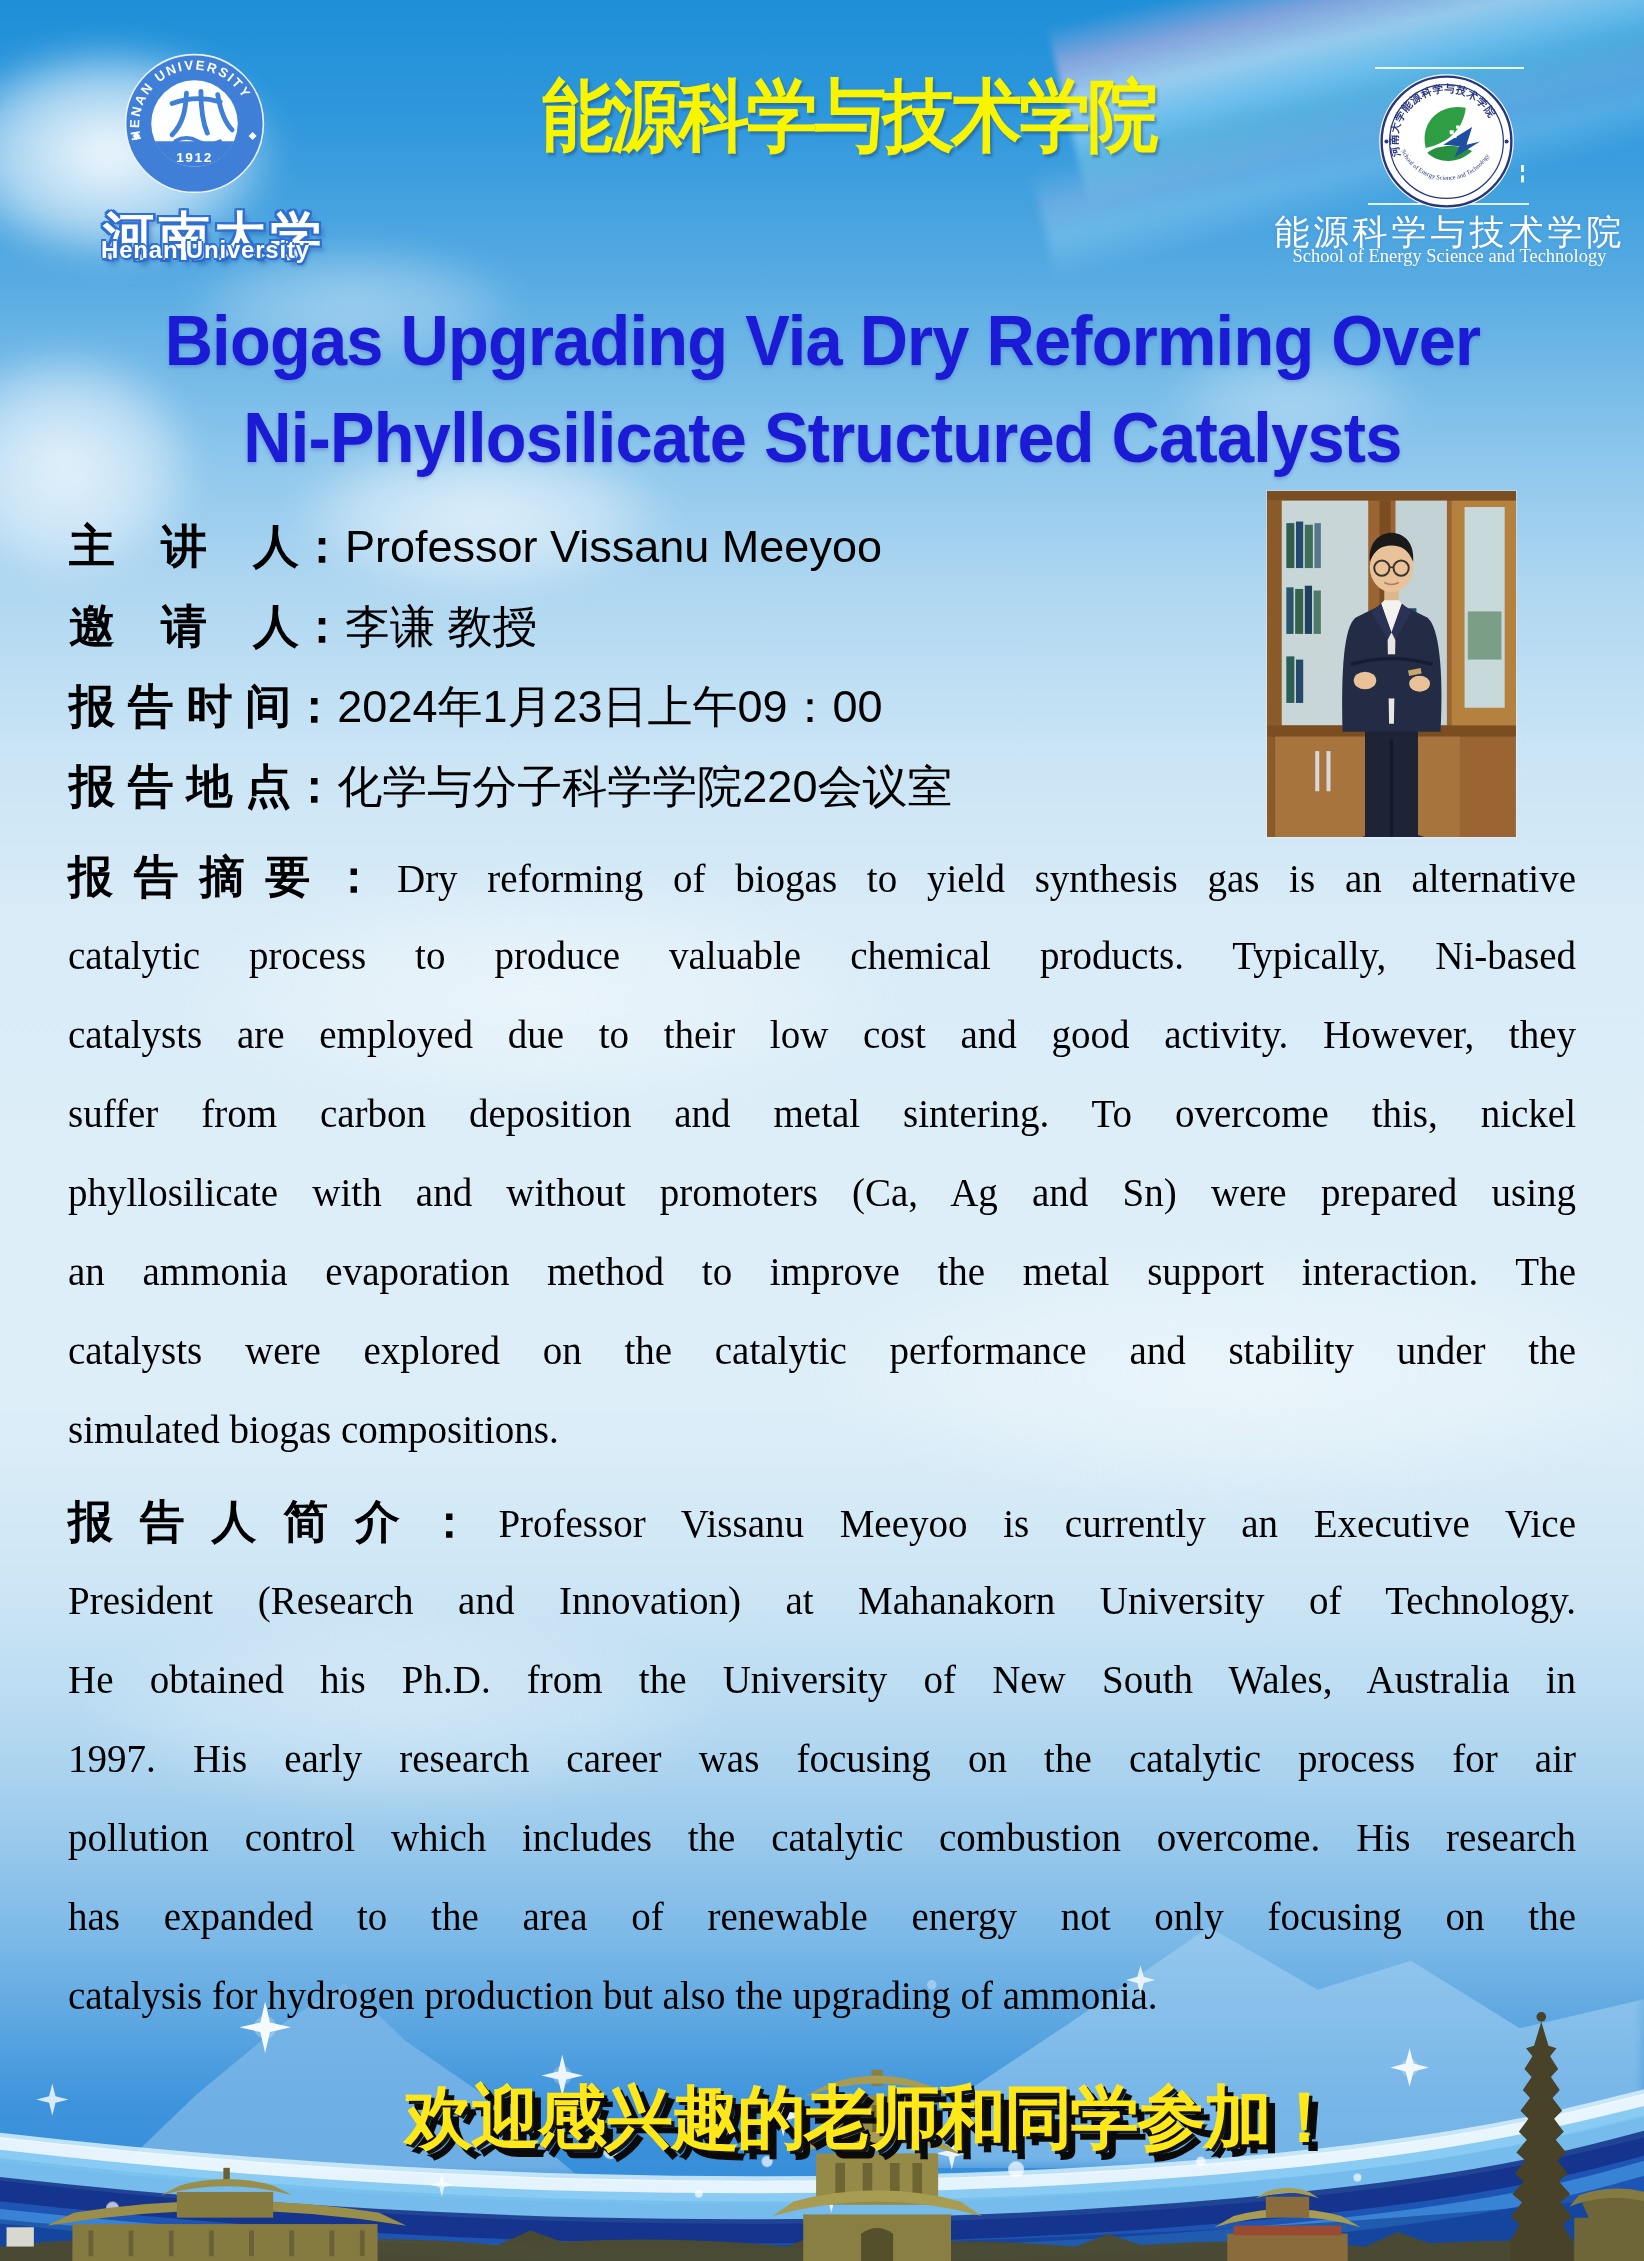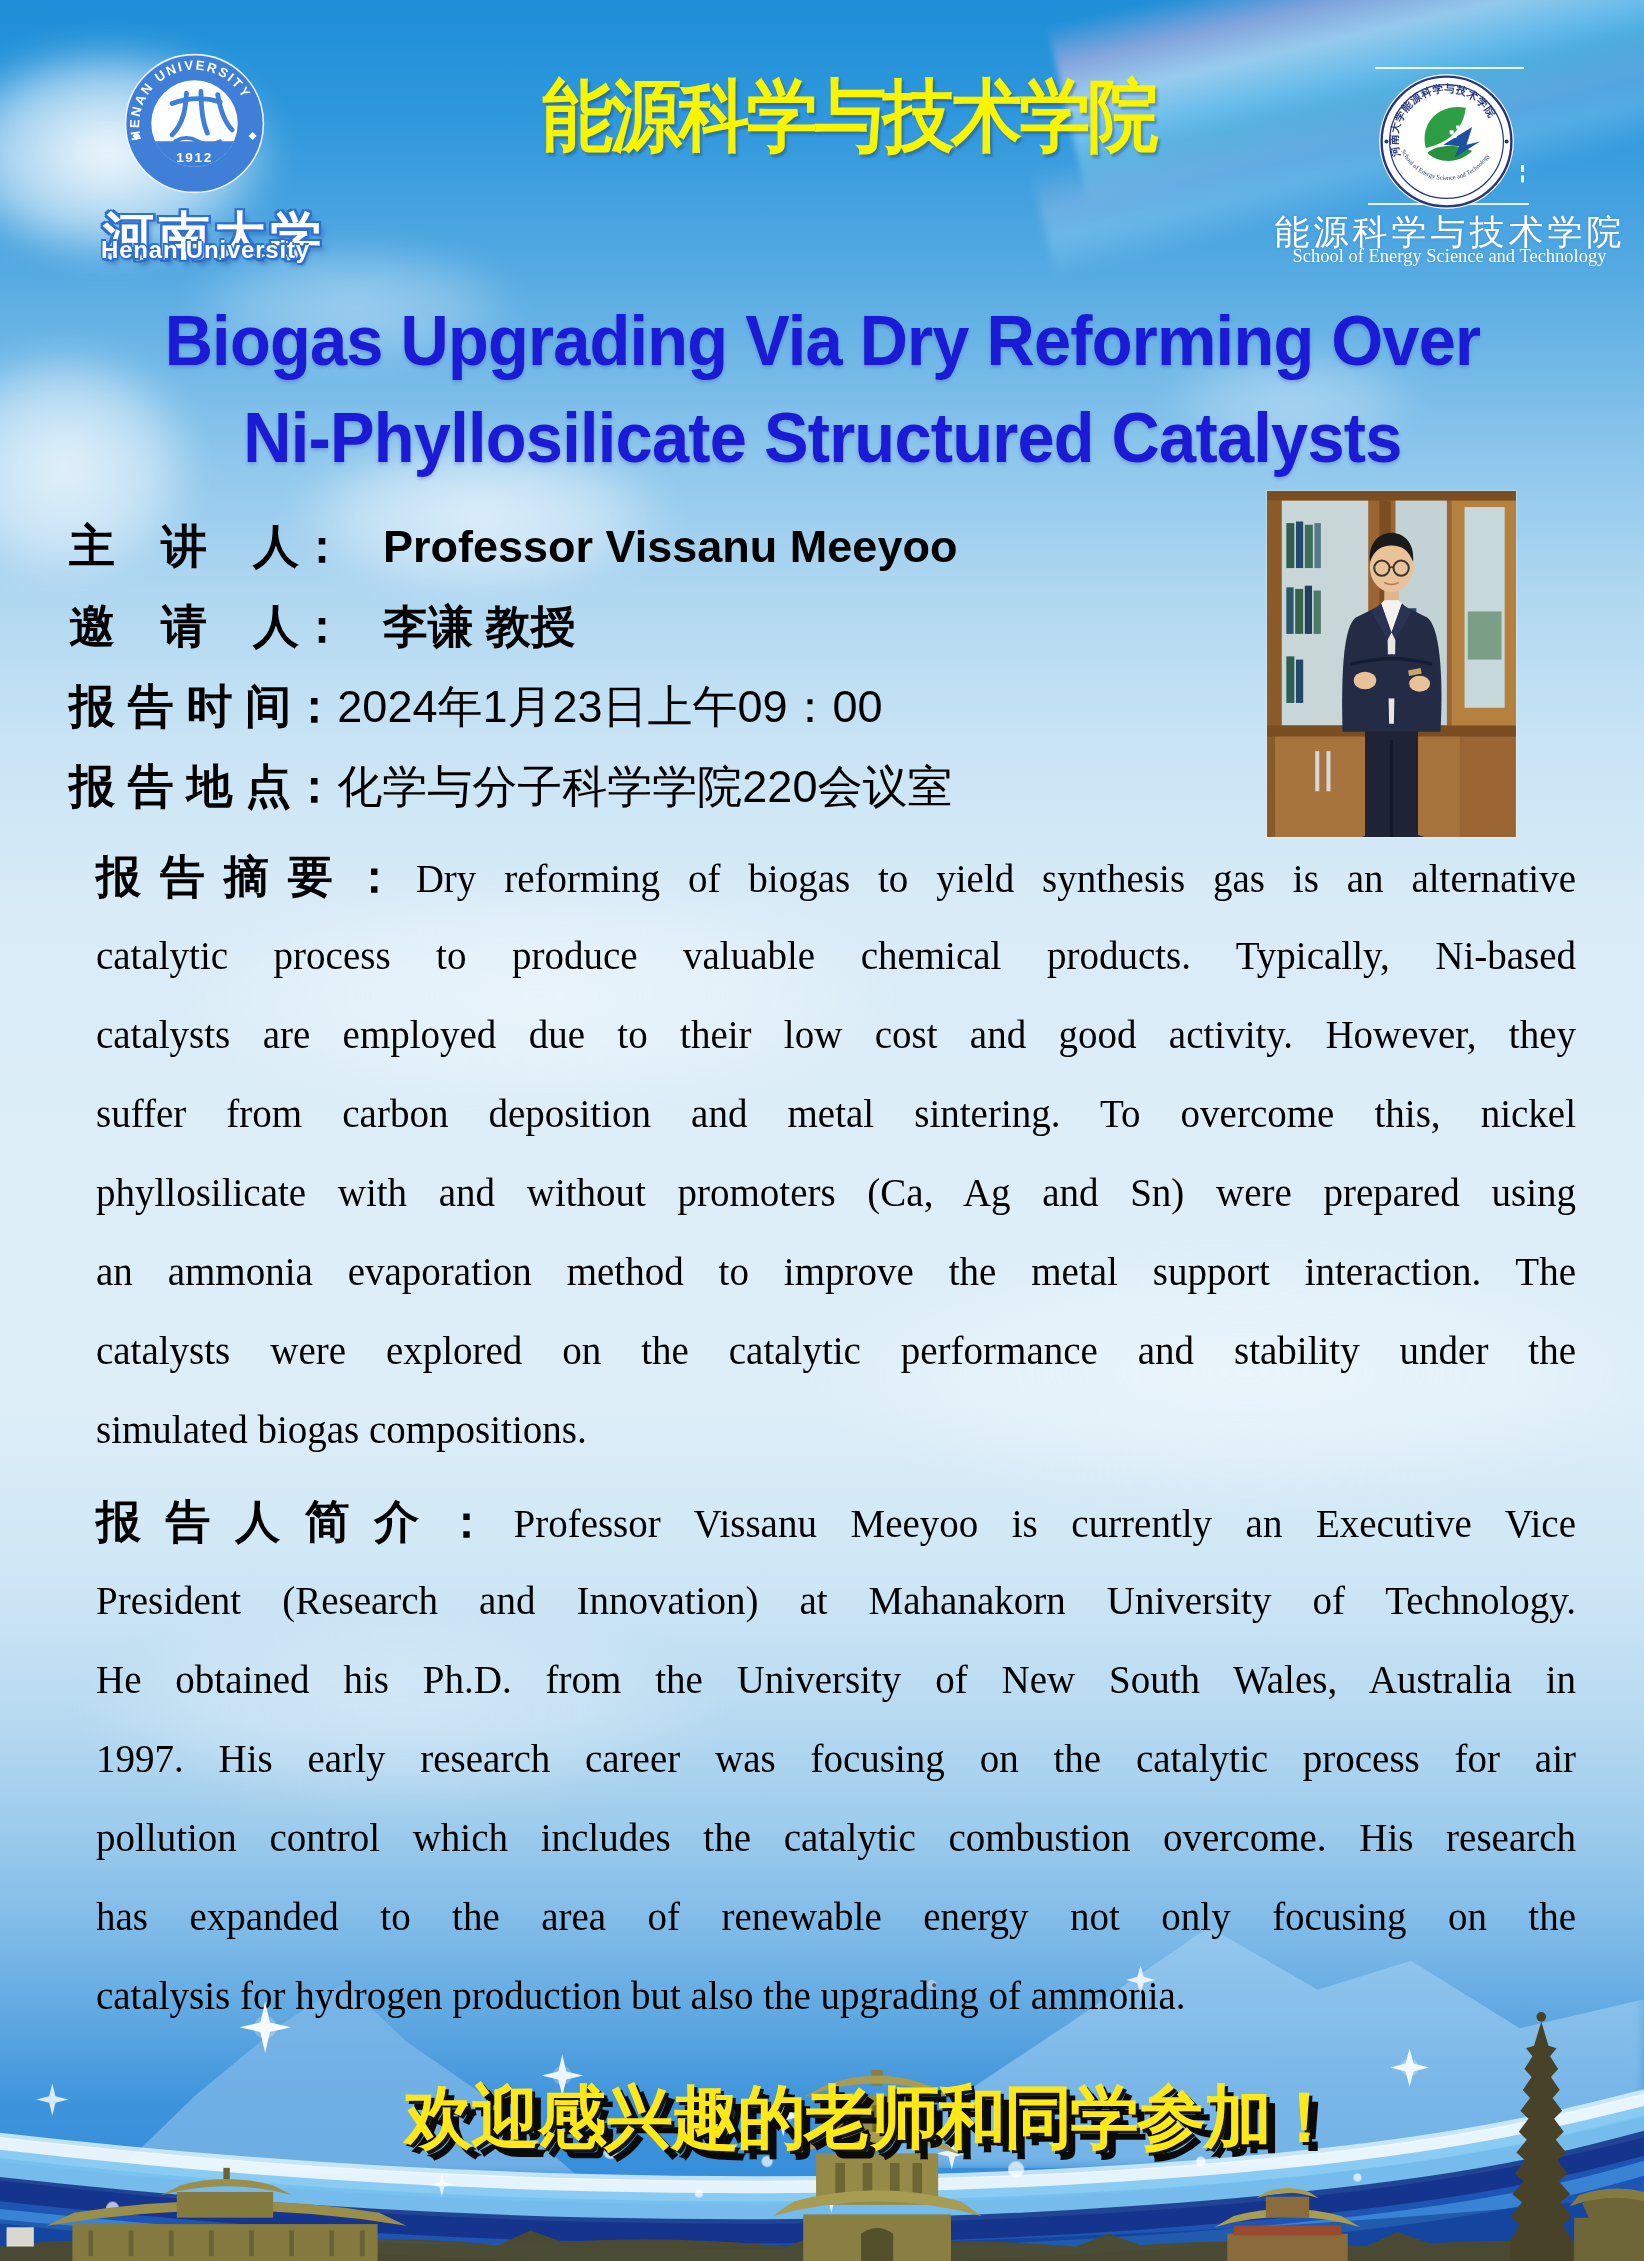--- a/index.html
+++ b/index.html
@@ -34,25 +34,25 @@
     font-size:35px;color:#fff;letter-spacing:4px;white-space:nowrap;text-shadow:0 0 3.2px rgba(60,110,180,.4);}
   .school-en{position:absolute;left:1257px;top:246px;width:385px;text-align:center;font-family:"Liberation Serif",serif;
     font-size:18.5px;color:#fff;white-space:nowrap;text-shadow:0 0 2.4px rgba(60,110,180,.4);}
   
   .main-title{position:absolute;left:0;width:1645px;text-align:center;color:#1B1BD6;font-weight:bold;
     font-size:71px;letter-spacing:-0.8px;white-space:nowrap;transform:scaleX(.94);text-shadow:0 2.4px 4px rgba(25,25,140,.25);}
   
   .detail-row{position:absolute;left:69px;white-space:nowrap;color:#000;}
   .detail-label{font-size:46px;font-weight:bold;}
   .detail-value{font-size:45px;}
-  .detail-row.r0 .detail-value,.detail-row.r1 .detail-value{font-weight:bold;margin-left:38px;}
+  .detail-row.r0 .detail-value,.detail-row.r1 .detail-value{font-weight:normal;}
   
   .para{position:absolute;left:68px;width:1508px;color:#000;}
   .jline{height:79px;line-height:79px;font-family:"Liberation Serif",serif;font-size:39px;
-    text-align:justify;text-align-last:justify;white-space:nowrap;overflow:visible;margin-left:28px;}
+    text-align:justify;text-align-last:justify;white-space:nowrap;overflow:visible;}
   .jline.last{text-align-last:left;}
   .para-label{font-family:"Liberation Sans",sans-serif;font-size:45px;font-weight:bold;letter-spacing:0.8px;}
   
   .welcome{position:absolute;left:50%;top:2072px;transform:translateX(-50%);margin-left:48px;
     font-size:69px;font-weight:bold;letter-spacing:-2.4px;color:#FFE81A;white-space:nowrap;
     text-shadow:8.8px 8.8px 0 #0a0a0a,3.2px 3.2px 0 #151515;}
   .bottom-svg{position:absolute;left:0;top:1951px;}
   .photo{position:absolute;left:1267px;top:491px;width:249px;height:346px;box-shadow:0 0 0 0.8px rgba(255,255,255,.35);}
   .seal-tick{position:absolute;left:1521px;top:165px;width:3.2px;height:7.2px;background:#fff;opacity:.9;box-shadow:0 10.4px 0 #fff;}
   .mount{position:absolute;filter:blur(5.6px);}

